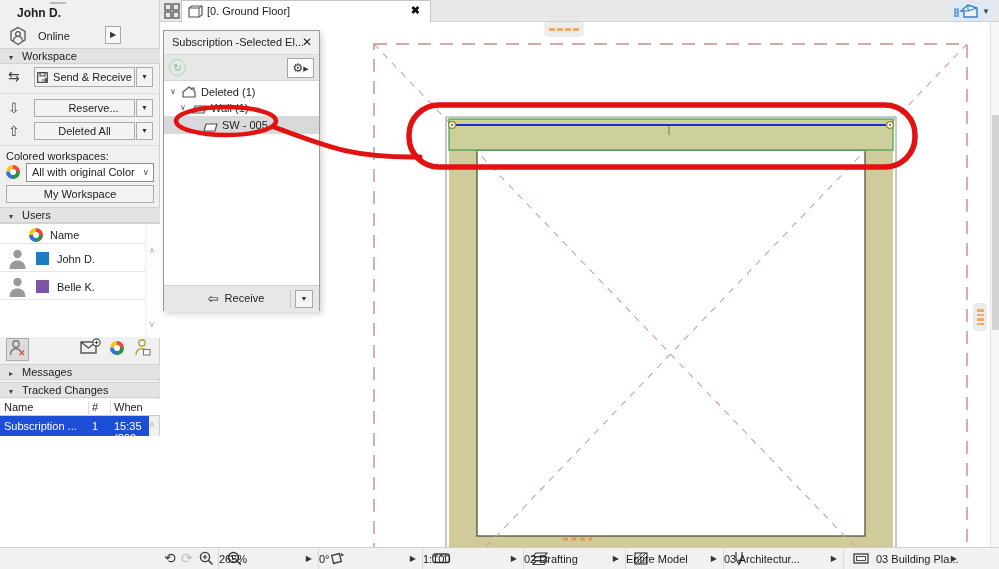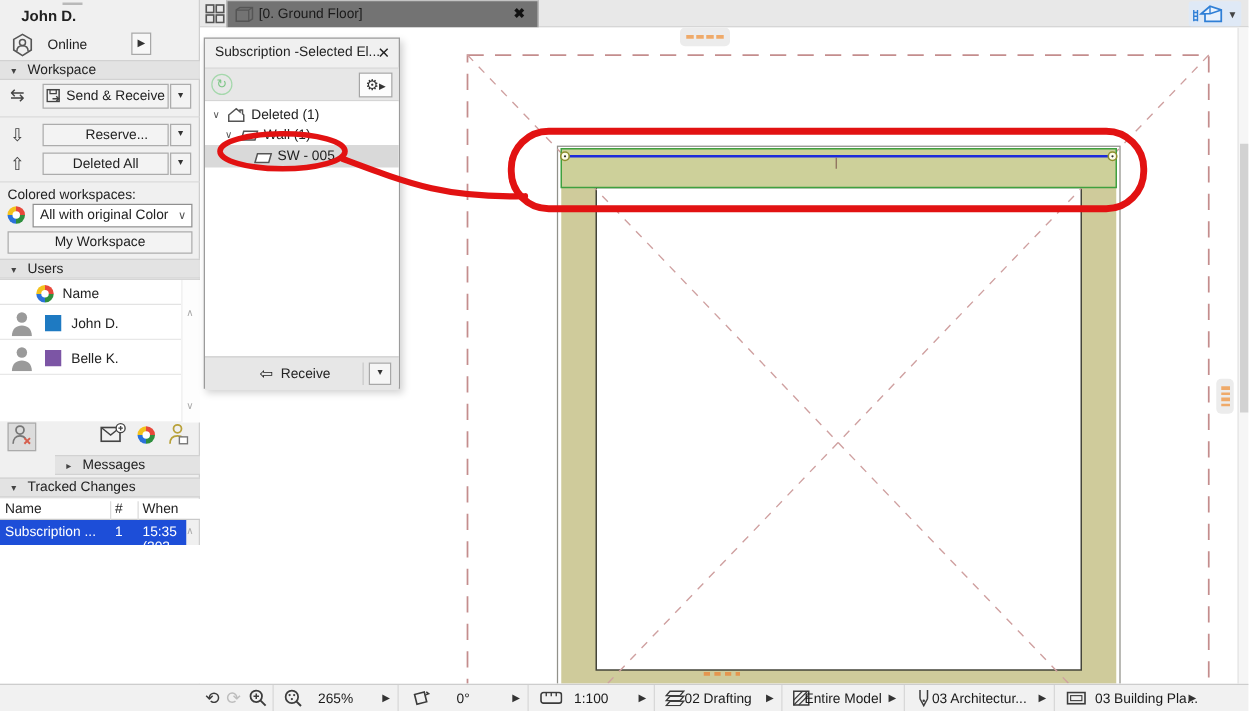--- a/index.html
+++ b/index.html
@@ -43,21 +43,21 @@
   .tc-table-hdr { position:absolute; left:0; top:399px; width:160px; height:17px; background:#fff; border-bottom:1px solid #c9c9c9; }
   .tc-table-hdr span { position:absolute; top:2px; }
   .colline { position:absolute; top:0; height:17px; border-left:1px solid #dcdcdc; }
   .tc-row { position:absolute; left:0; top:416px; width:149px; height:20px; background:#1d4ed8; color:#fff; }
   .tc-row span { position:absolute; top:4px; }
   .tc-filler { position:absolute; left:0; top:436px; width:160px; height:111px; background:#fff; }
 
   
   .tabbar { position:absolute; left:160px; top:0; width:839px; height:22px; background:#e8e8e8; border-bottom:1px solid #cfcfcf; }
   .quadgrid { position:absolute; left:4px; top:3px; }
-  .tab { position:absolute; left:21px; top:0; width:250px; height:22px; background:#737373; border:1px solid #c4c4c4; border-bottom:none; }
+  .tab { position:absolute; left:21px; top:0; width:250px; height:22px; background:#ffffff; border:1px solid #c4c4c4; border-bottom:none; }
   .tab .ticon { position:absolute; left:6px; top:4px; }
   .tab .tlabel { position:absolute; left:25px; top:4px; color:#1a1a1a; }
   .tab .tclose { position:absolute; right:10px; top:3px; font-weight:bold; font-size:11px; color:#111; }
   .view-switch { position:absolute; right:6px; top:1px; width:42px; height:20px; background:#dfe9f6; border-radius:2px; }
   .view-switch .vcaret { position:absolute; right:3px; top:6px; font-size:8px; color:#444; }
 
   
   .canvas { position:absolute; left:160px; top:22px; width:839px; height:525px; background:#fff; overflow:hidden; }
   .pill { position:absolute; background:#ececec; border-radius:4px; display:flex; align-items:center; justify-content:center; gap:2px; }
   .pill .d { background:#efaa6a; }
@@ -87,21 +87,21 @@
   .recv { position:absolute; left:14px; top:3px; width:116px; height:20px; text-align:center; line-height:19px; }
   .recv .ar { font-size:13px; vertical-align:-1px; margin-right:6px; }
   .recv-dd { position:absolute; right:6px; top:4px; width:18px; height:18px; background:#f6f6f6; border:1px solid #a8a8a8; font-size:7px; text-align:center; line-height:16px; color:#333; }
   .pal-sep { position:absolute; right:28px; top:4px; height:18px; border-left:1px solid #c9c9c9; }
 
   
   .statusbar { position:absolute; left:0; top:547px; width:999px; height:22px; background:#f1f1f1; border-top:1px solid #cdcdcd; }
   .sb-group { position:absolute; top:0; height:21px; border-left:1px solid #d8d8d8; }
   .sb-group.first { border-left:none; }
   .sb-ic { position:absolute; top:3px; }
-  .sb-lbl { position:absolute; top:5px; width:100%; text-align:center; color:#1a1a1a; }
+  .sb-lbl { position:absolute; top:5px; width:100%; text-align:left; color:#1a1a1a; }
   .sb-lbl.lft { text-align:left; }
   .sb-arr { position:absolute; right:6px; top:6px; font-size:8px; color:#333; }
   .glyph-dark { color:#3c3c3c; font-size:14px; }
   .glyph-gray { color:#bdbdbd; font-size:14px; }
 
   
   .overlay { position:absolute; left:0; top:0; width:999px; height:569px; z-index:60; pointer-events:none; }
 </style>
 </head>
 <body>
@@ -215,21 +215,21 @@
       <div class="icbtn" style="left:105px; padding-top:3px;"><span class="wheel"></span></div>
       <div class="icbtn" style="left:131px;">
         <svg width="17" height="19" viewBox="0 0 17 19">
             <circle cx="8" cy="5" r="3.2" fill="none" stroke="#b9a23a" stroke-width="1.4"></circle>
             <path d="M2 17 c0-4.4 2.6-6.3 6-6.3 s6 1.9 6 6.3" fill="none" stroke="#b9a23a" stroke-width="1.4"></path>
             <rect x="9.5" y="11.5" width="6.5" height="5.5" fill="#fff" stroke="#777" stroke-width="1.1"></rect>
           </svg>
       </div>
     </div>
 
-    <div class="sec-hdr" style="top:364px;margin-left:44px;">
+    <div class="sec-hdr" style="top:364px;">
       <span class="caret">▸</span><span class="lbl">Messages</span>
     </div>
     <div class="sec-hdr" style="top:382px;">
       <span class="caret">▾</span><span class="lbl">Tracked Changes</span>
     </div>
 
     <div class="tc-table-hdr">
       <span style="left:4px;">Name</span>
       <span style="left:92px;">#</span>
       <span style="left:114px;">When</span>

